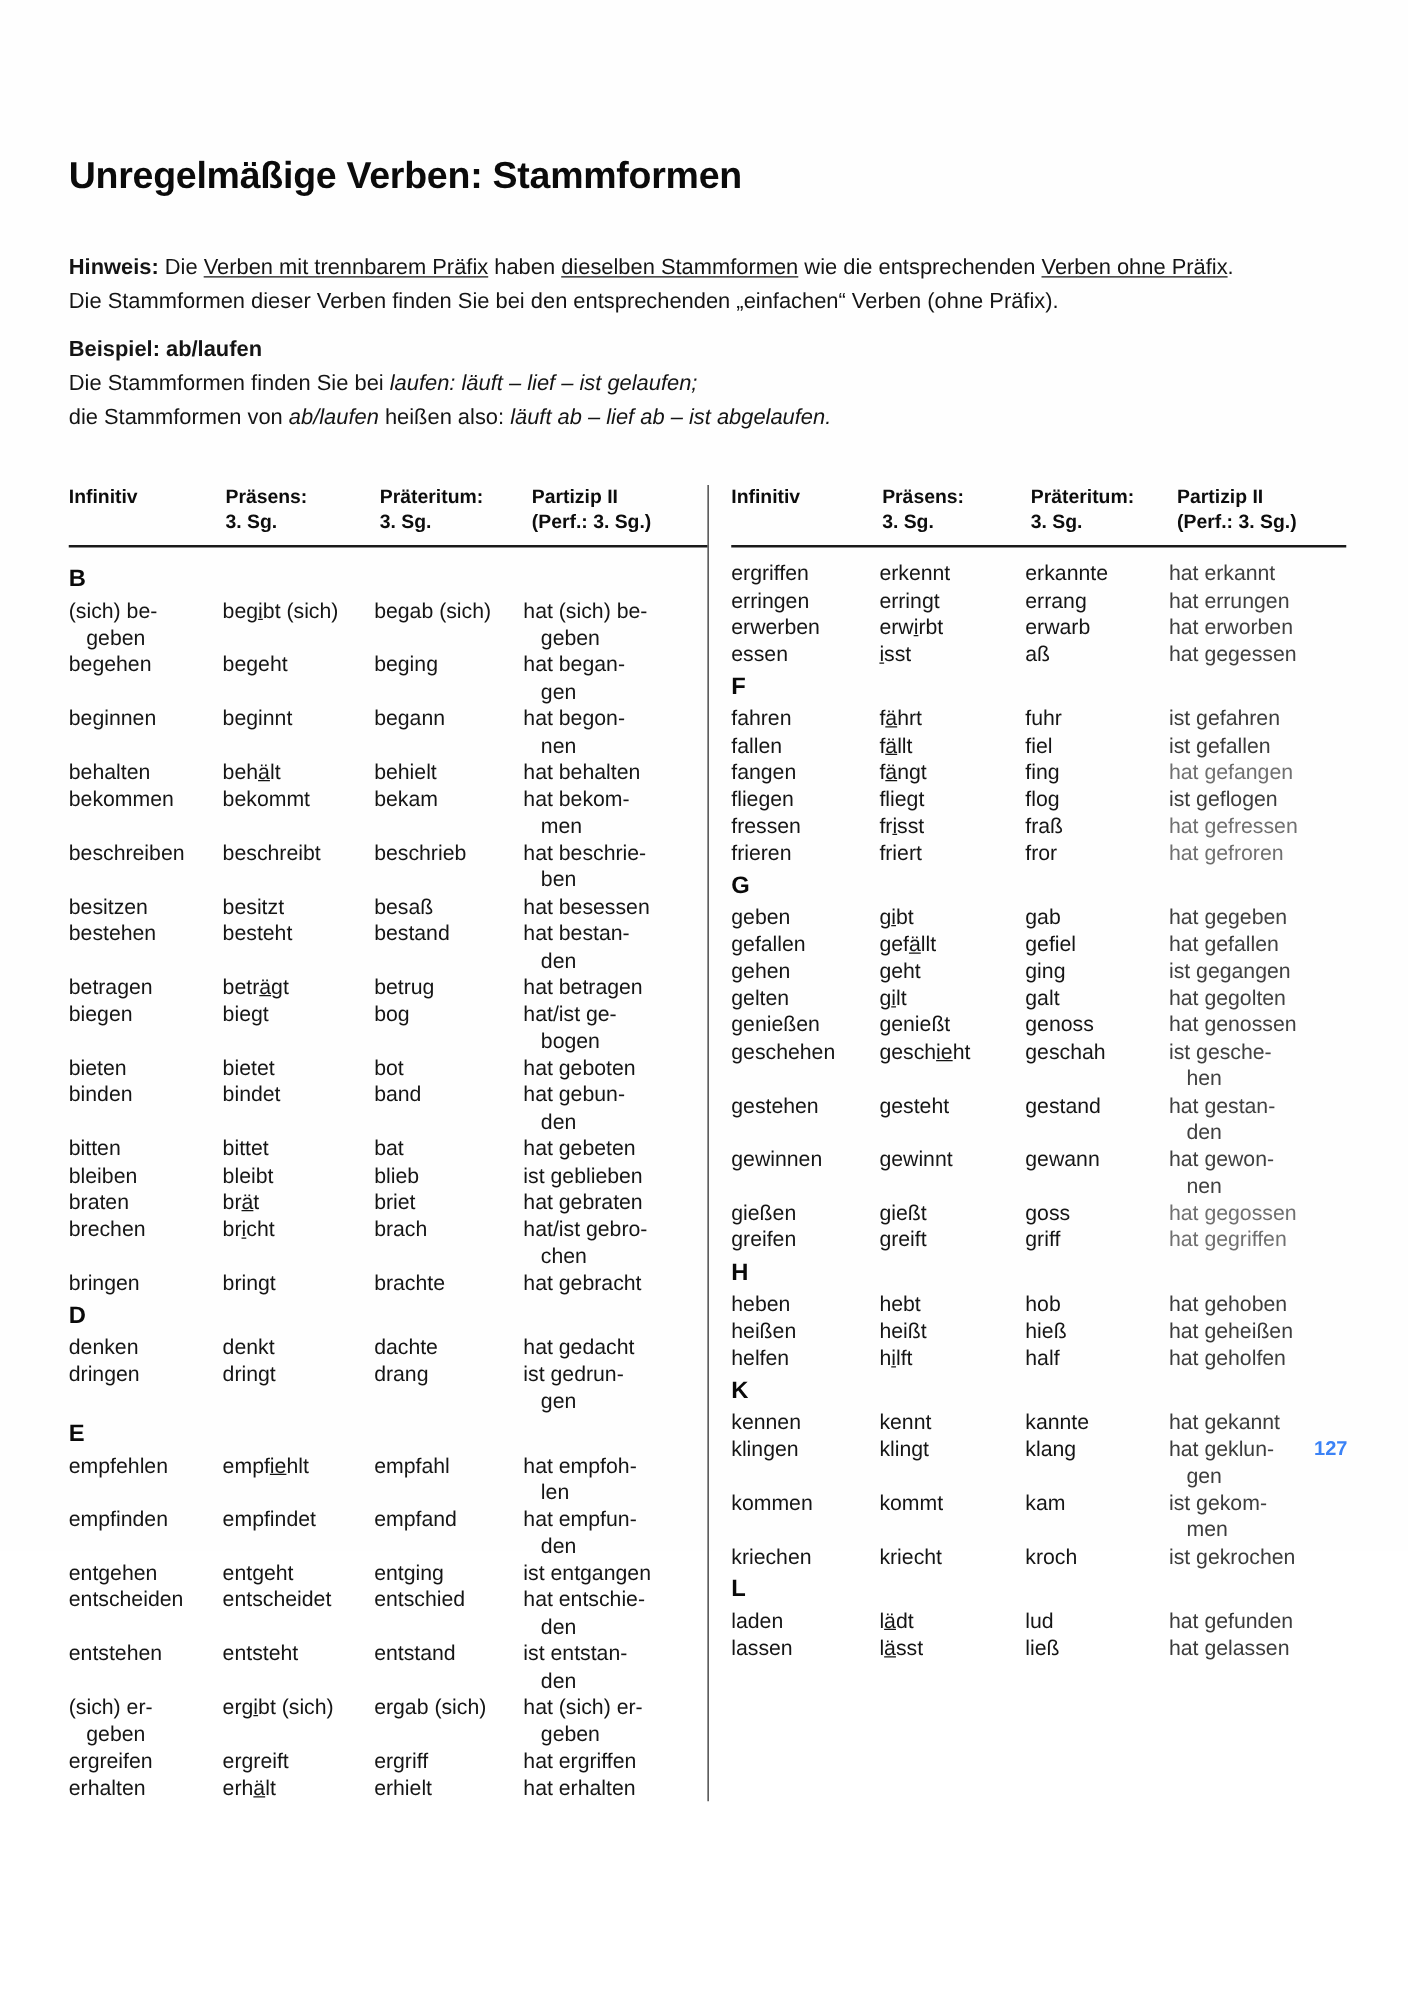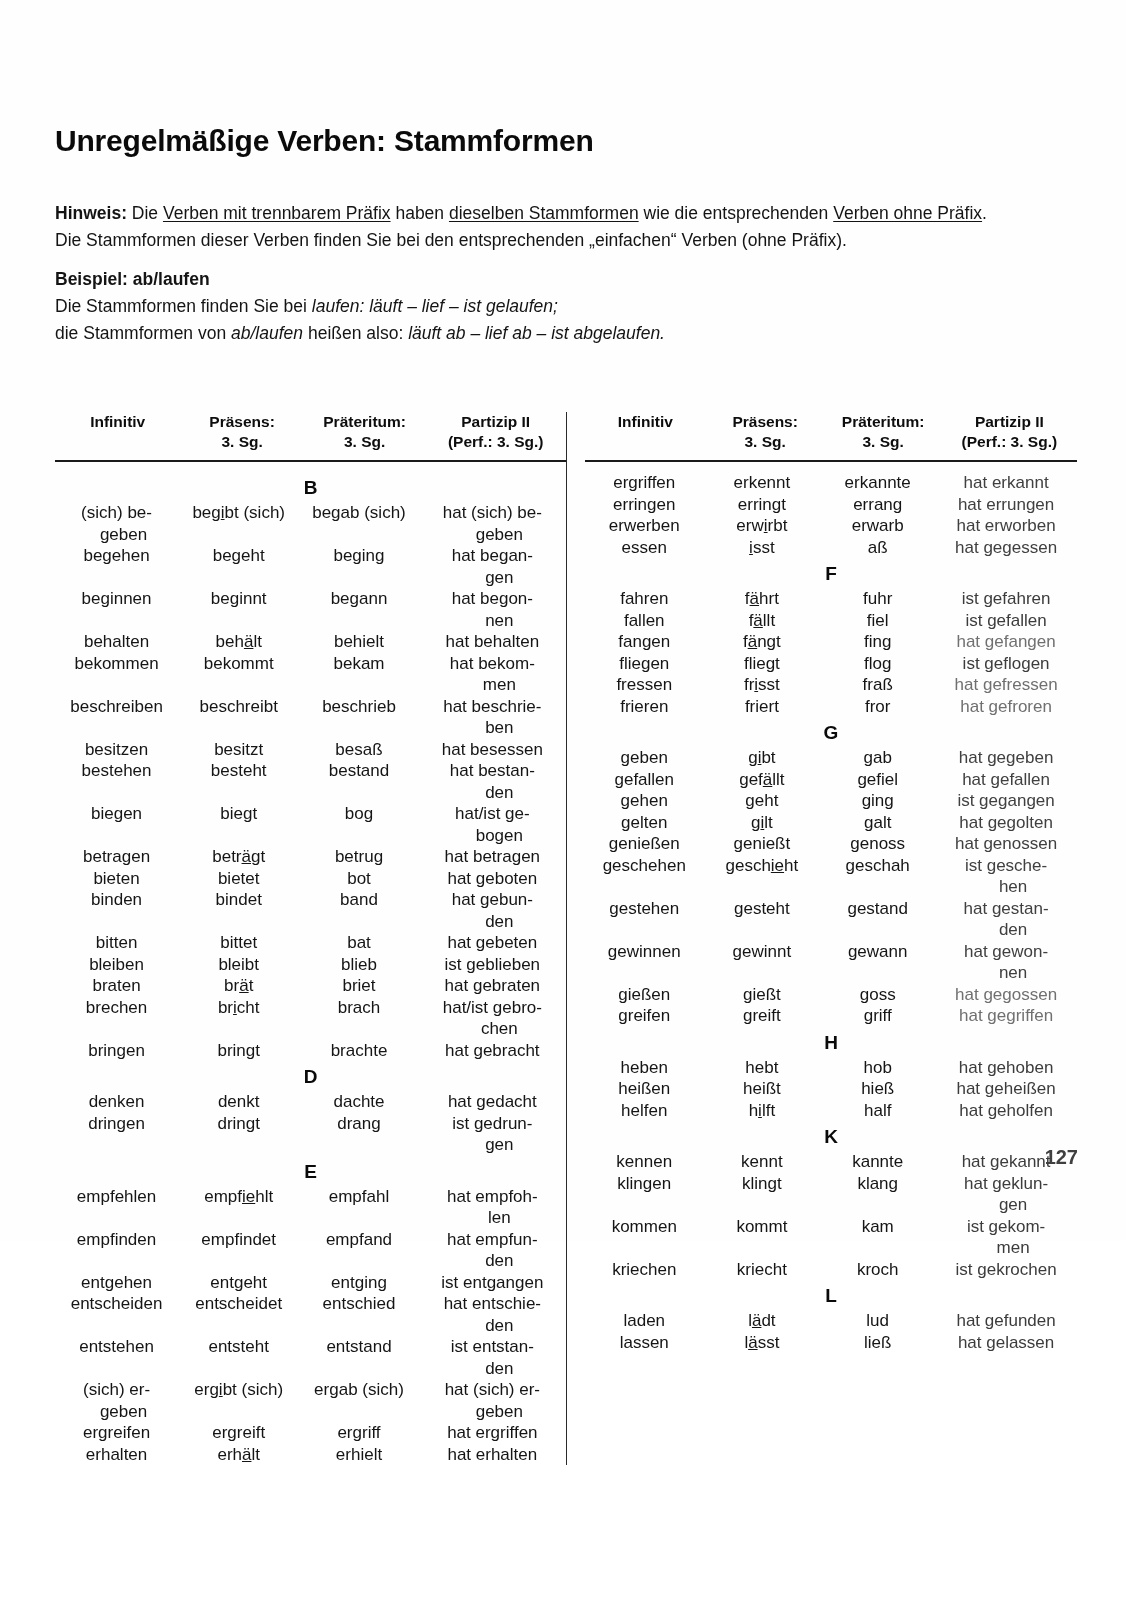--- a/index.html
+++ b/index.html
@@ -48,23 +48,22 @@
   .intro p { margin: 0; }
   .intro .lead { font-weight: bold; }
   .u { text-decoration: underline; text-underline-offset: 2px; }
   .gap { height: 12px; }
   .ital { font-style: italic; }
 
   
   .tablewrap {
     position: absolute;
     left: 55px;
-    top: 412px;
+    top: 388px;
     width: 1022px;
-    text-align: center;
   }
   .cols {
     display: flex;
     width: 100%;
   }
   .col {
     width: 50%;
     box-sizing: border-box;
   }
   .col.right {
@@ -125,23 +124,23 @@
 
   
   .col.right .row .c4 { color: #404040; }
   .col.right .row.dark .c4 { color: #3c3c3c; }
   .col.right .row.mid .c4 { color: #707070; }
 
   .pagenum {
     position: absolute;
     right: 48px;
     bottom: 72px;
-    font-size: 20px;
+    font-size: 16px;
     font-weight: bold;
-    color: #404040;
+    color: #3b82f6;
   }
 </style>
 </head>
 <body>
 
 <div class="page">
 
   <h1 class="title">Unregelmäßige Verben: Stammformen</h1>
 
   <div class="intro">
@@ -208,30 +207,30 @@
               <div class="c3">besaß</div>
               <div class="c4">hat besessen</div>
             </div>
             <div class="row">
               <div class="c1">bestehen</div>
               <div class="c2">besteht</div>
               <div class="c3">bestand</div>
               <div class="c4">hat bestan-<span class="cont">den</span></div>
             </div>
             <div class="row">
+              <div class="c1">betragen</div>
+              <div class="c2">betr<span class="mk">ä</span>gt</div>
+              <div class="c3">betrug</div>
+              <div class="c4">hat betragen</div>
+            </div>
+            <div class="row">
               <div class="c1">biegen</div>
               <div class="c2">biegt</div>
               <div class="c3">bog</div>
               <div class="c4">hat/ist ge-<span class="cont">bogen</span></div>
-            </div>
-            <div class="row">
-              <div class="c1">betragen</div>
-              <div class="c2">betr<span class="mk">ä</span>gt</div>
-              <div class="c3">betrug</div>
-              <div class="c4">hat betragen</div>
             </div>
             <div class="row">
               <div class="c1">bieten</div>
               <div class="c2">bietet</div>
               <div class="c3">bot</div>
               <div class="c4">hat geboten</div>
             </div>
             <div class="row">
               <div class="c1">binden</div>
               <div class="c2">bindet</div>

